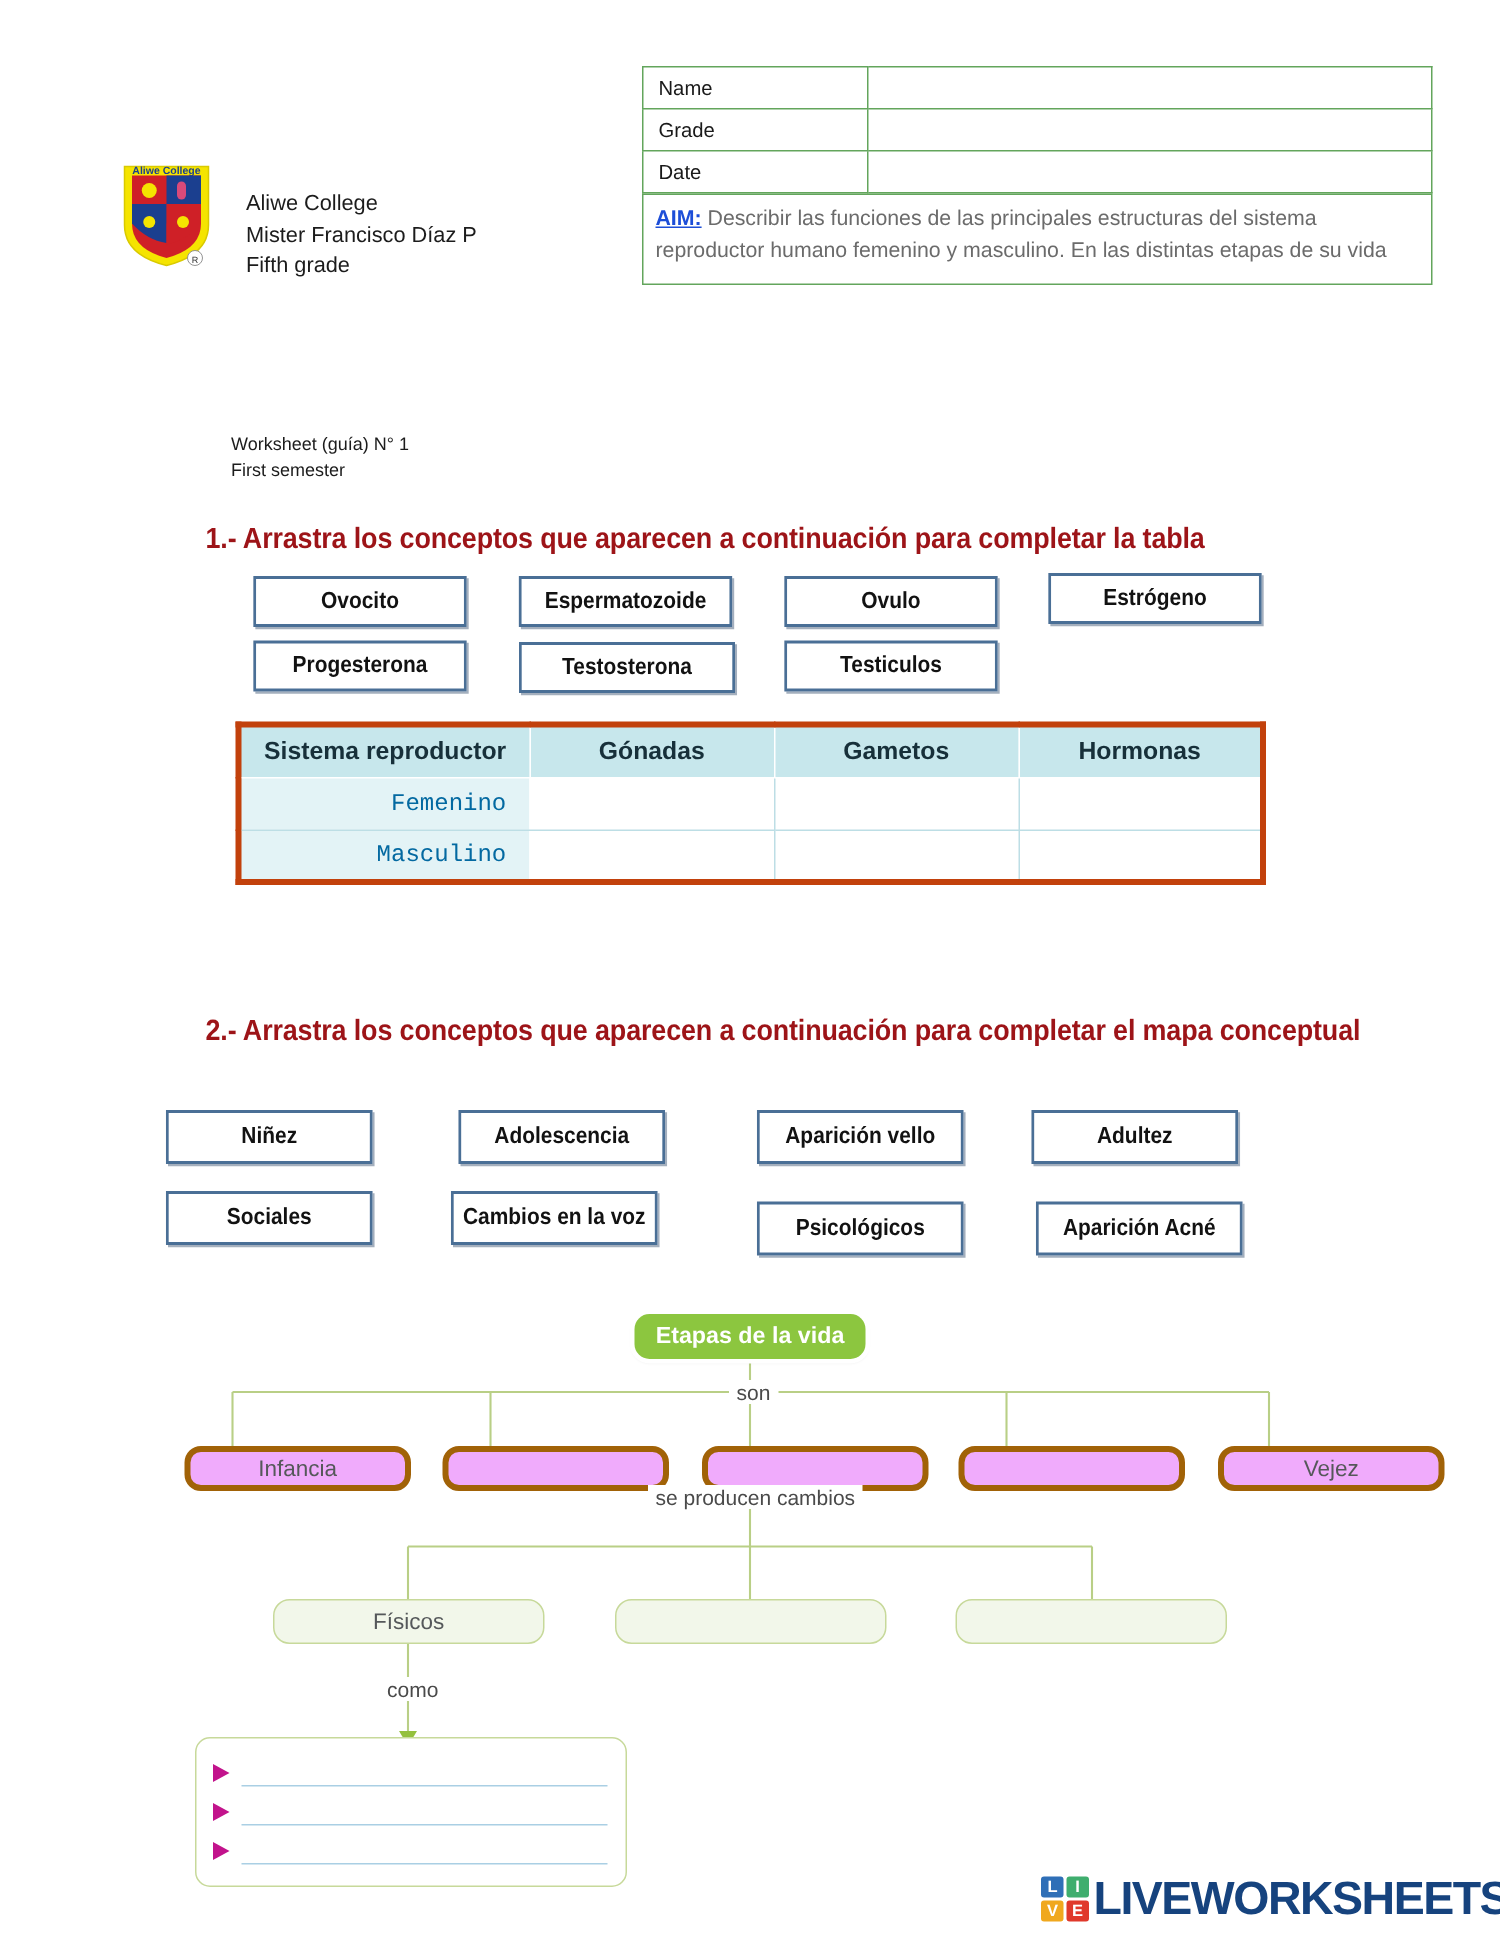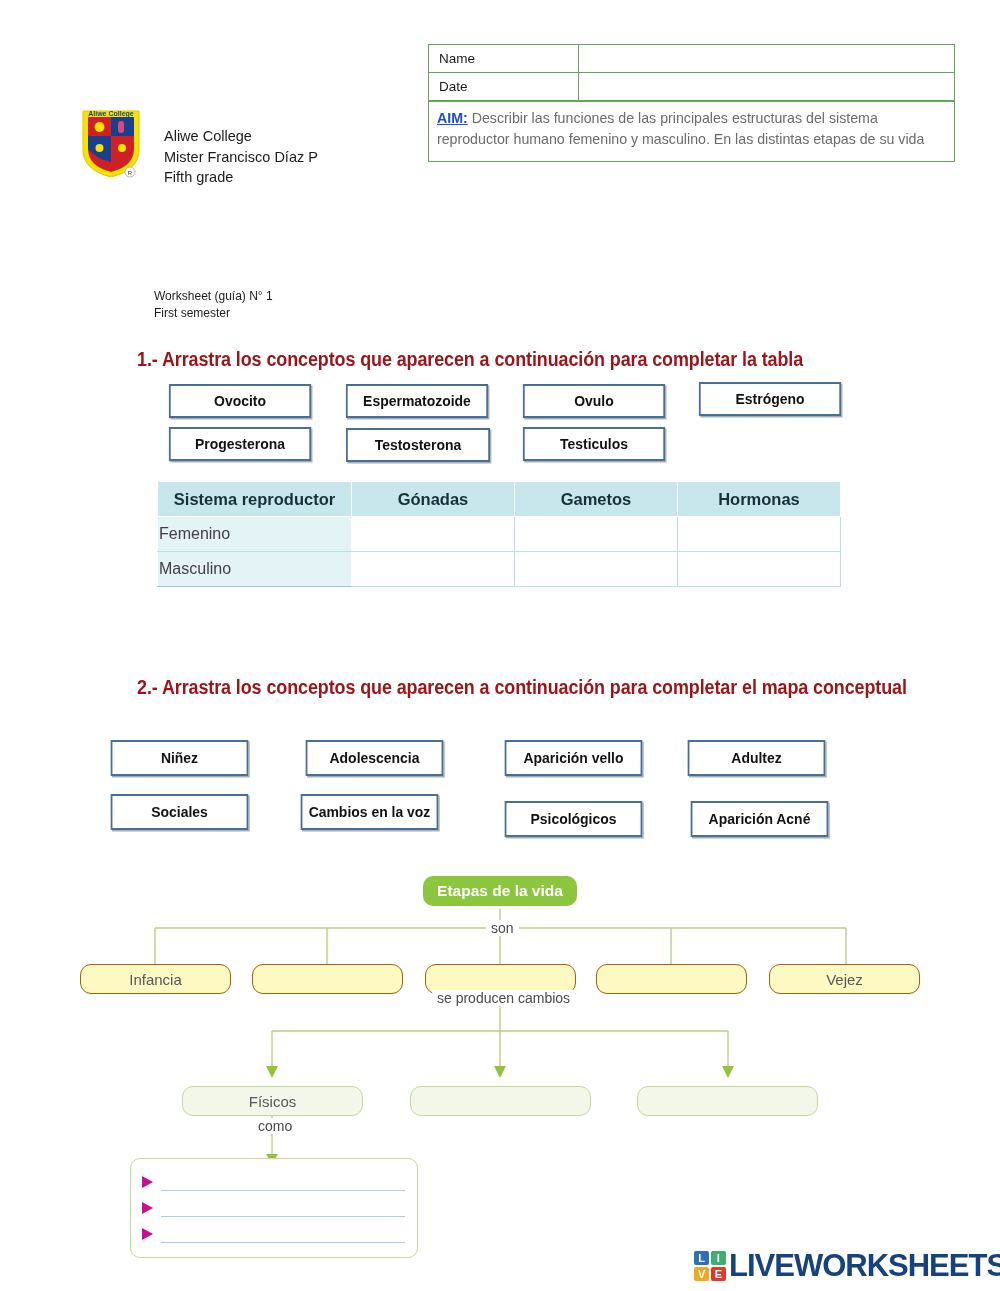--- a/index.html
+++ b/index.html
@@ -61,50 +61,51 @@
   
   #repro-table { position:absolute; left:157px; top:481px; width:683px; }
   #repro-table table { border-collapse:collapse; width:100%; table-layout:fixed; }
   #repro-table th, #repro-table td { height:35px; }
   #repro-table th {
     background:#c7e7ec; color:#17303a; font-size:16.5px; font-weight:bold;
     border:1px solid #ffffff; text-align:center;
   }
   #repro-table th.th-first { text-align:center; }
   #repro-table td.rowlabel {
-    background:#e3f3f6; color:#404040; font-size:16px;
-    padding-right:15px;
+    background:#e3f3f6; color:#0369a1; font-size:16px;
+    text-align:right; padding-right:15px;
     border:1px solid #ffffff;
     border-bottom:1px solid #bddee5;
+    font-family:Liberation Mono, monospace;
   }
   #repro-table td.blank { background:#ffffff; border:1px solid #bddee5; }
   #repro-table td.last-row-label { border-bottom:1px solid #9fc9d2; }
-  #repro-table .outer { border:1px solid #c2410c; }
+  #repro-table .outer { border:4px solid #c2410c; }
 
   
   #concept-map { position:absolute; left:0; top:868px; width:1000px; height:400px; }
   #concept-map svg { position:absolute; left:0; top:0; }
 
   .cm-node {
     position:absolute;
     display:flex; align-items:center; justify-content:center;
     border-radius:9px;
     font-size:15px;
     color:#55585a;
   }
   .cm-root {
     background:#8cc63f;
     color:#ffffff;
     font-weight:bold;
     font-size:15.5px;
     border-radius:10px;
     box-shadow:0 0 0 3px #ffffff, 0 1px 3px rgba(0,0,0,0.25);
   }
-  .cm-lvl1 { background:#fef9c3; border:1px solid #a16207; border-radius:11px; }
-  .cm-lvl2 { background:#f2f7ea; border:1.5px solid #c7d99a; border-radius:11px;margin-top:20px; }
+  .cm-lvl1 { background:#f0abfc; border:4px solid #a16207; border-radius:11px;margin-left:43px; }
+  .cm-lvl2 { background:#f2f7ea; border:1.5px solid #c7d99a; border-radius:11px; }
   .cm-label { position:absolute; font-size:14px; color:#4a4a4a; background:#fff; padding:0 5px; white-space:nowrap; }
 
   
   #answer-box {
     position:absolute; left:130px; top:1158px; width:288px; height:100px;
     border:1.5px solid #c7d99a; border-radius:10px; background:#fff;
     padding:10px 12px 8px 10px;
   }
   .ans-row { display:flex; align-items:center; height:26px; }
   .ans-bullet { width:14px; flex:0 0 14px; height:12px; position:relative; margin-right:6px; }
@@ -151,20 +152,24 @@
 </div>
 
 <div id="header-table">
   <table>
     <tbody>
         <tr>
       <td class="label-cell">Name</td>
       <td class="blank-cell"></td>
     </tr>
     <tr>
+      <td class="label-cell">Grade</td>
+      <td class="blank-cell"></td>
+    </tr>
+    <tr>
       <td class="label-cell">Date</td>
       <td class="blank-cell"></td>
     </tr>
   </tbody>
     </table>
   <div id="aim-cell">
     <span class="aim-key">AIM:</span><span> Describir las funciones de las principales estructuras del sistema reproductor humano femenino y masculino. En las distintas etapas de su vida</span>
   </div>
 </div>
 

